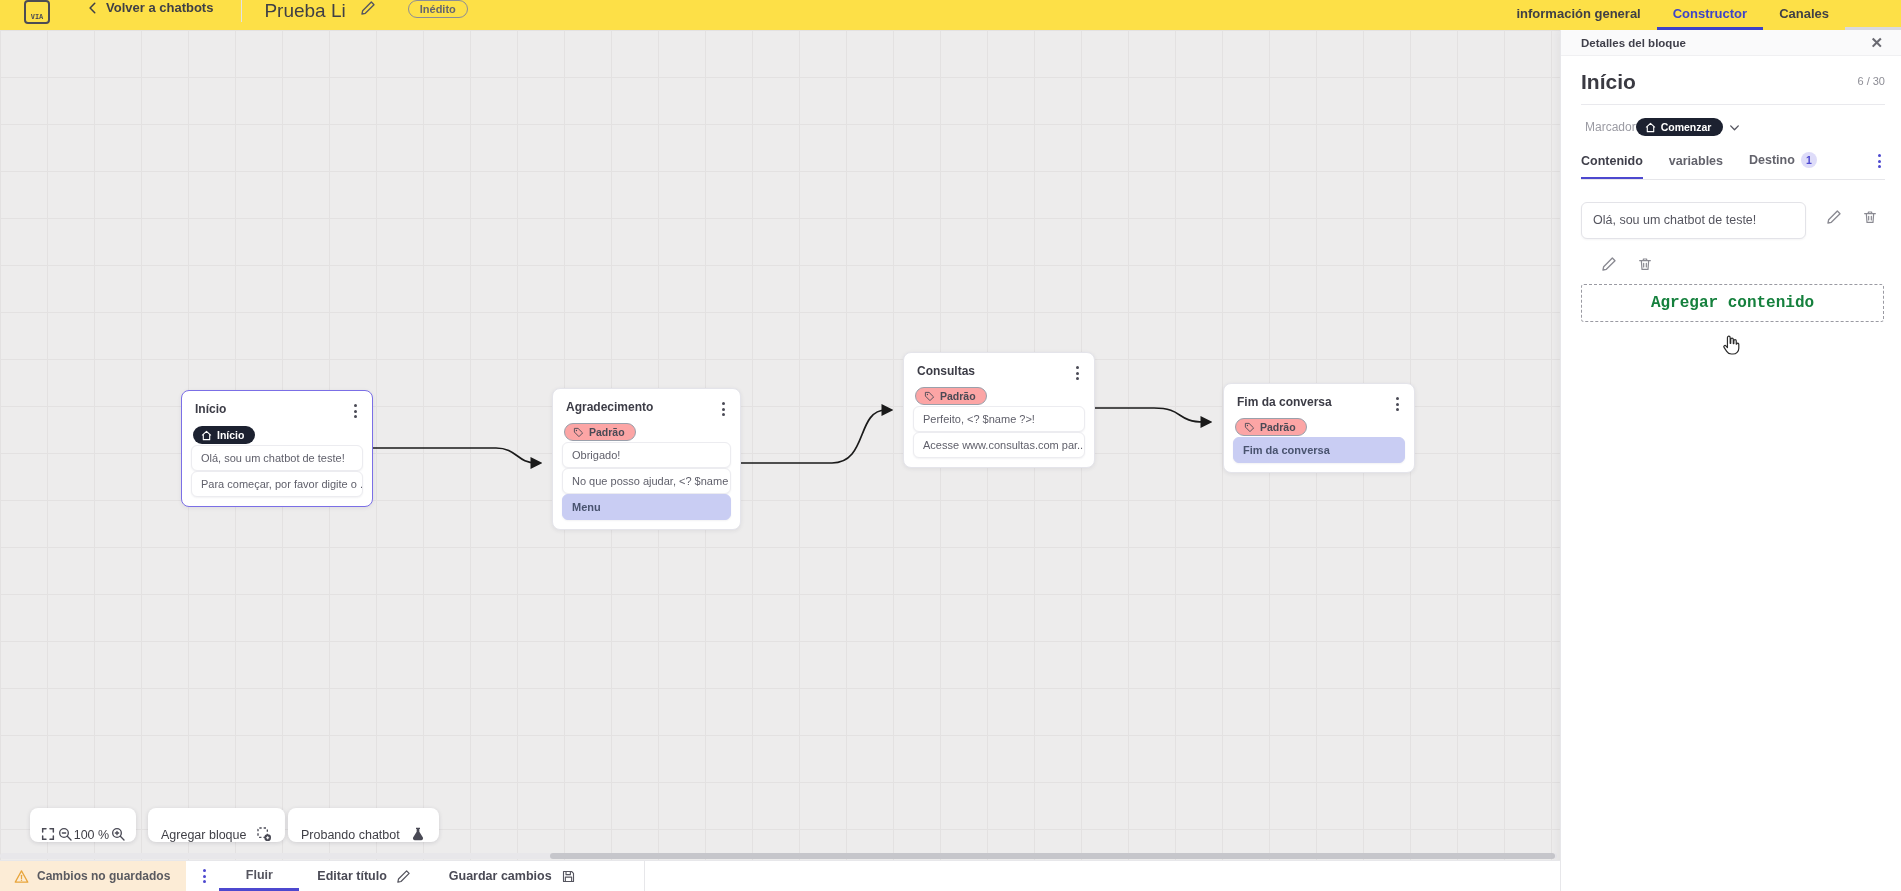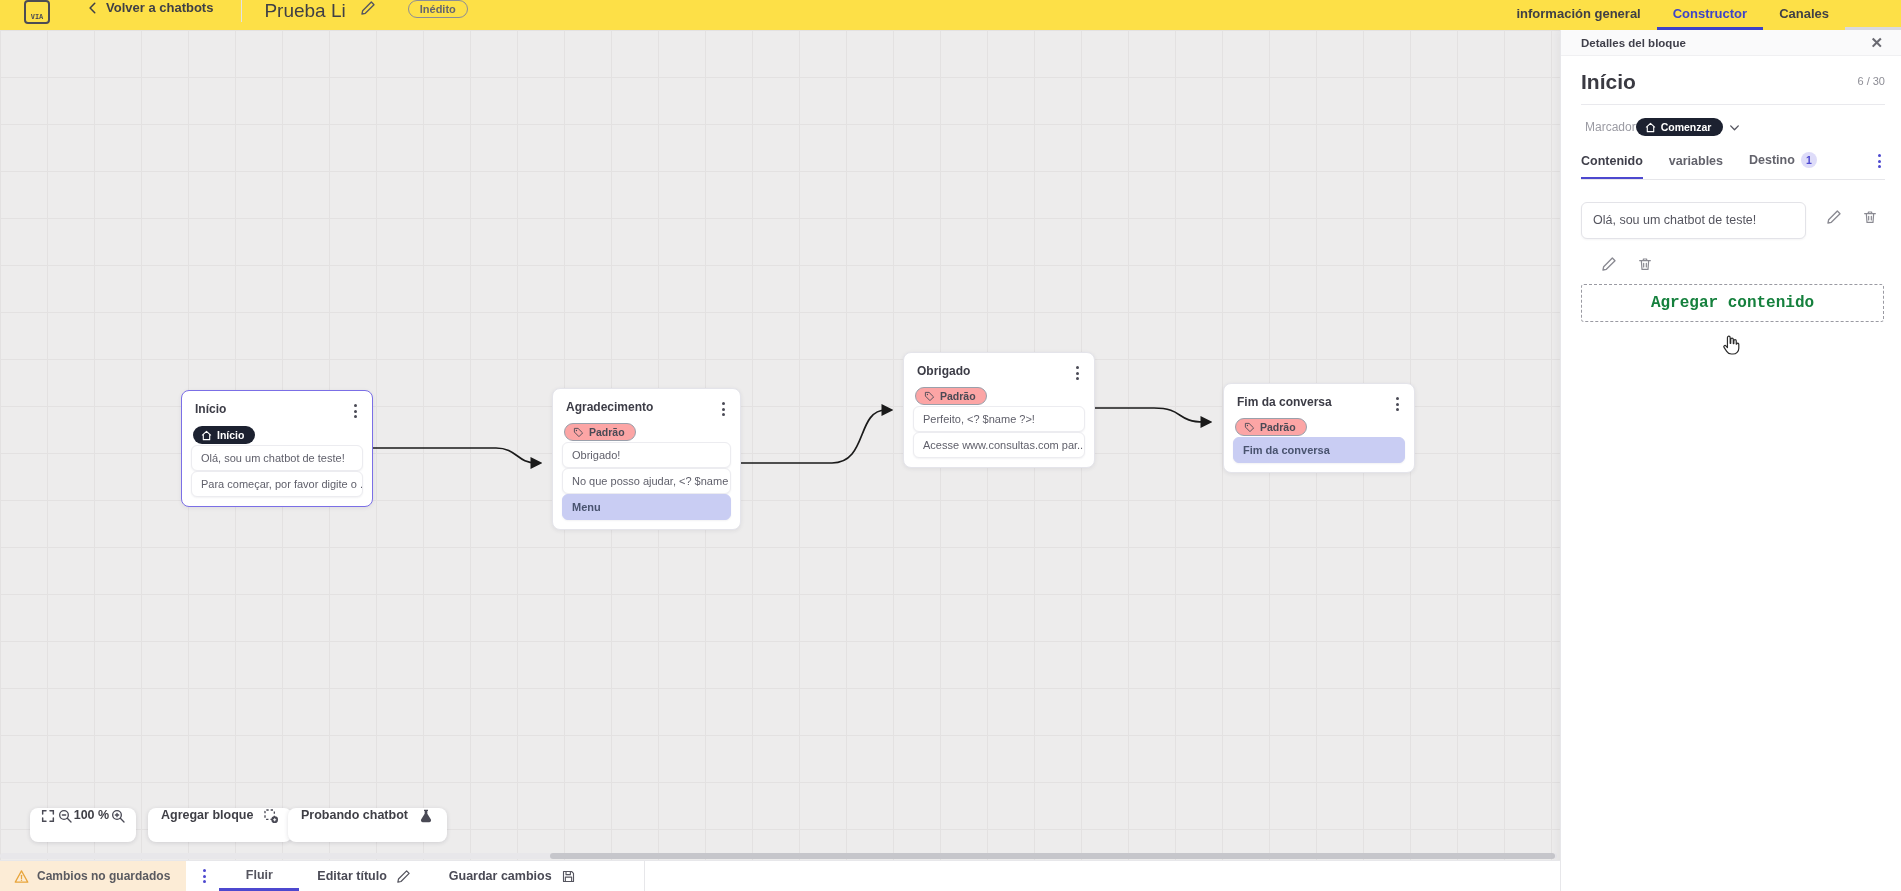--- a/index.html
+++ b/index.html
@@ -34,21 +34,21 @@
   .kebab { display:flex; flex-direction:column; gap:2.5px; padding:2px 4px; cursor:pointer; }
   .kebab i { width:3px; height:3px; border-radius:50%; background:#4a4a55; }
   .kebab.indigo i { background:#4d48cf; }
   .pill-dark { display:inline-flex; align-items:center; gap:5px; background:#1c2130; color:#fff; border-radius:999px; padding:3px 11px 3px 8px; font-size:10.5px; font-weight:700; margin:6px 0 0 2px; }
   .pill-dark svg, .pill-outline svg { width:11px; height:11px; }
   .pill-outline { display:inline-flex; align-items:center; gap:5px; border:1px solid #9aa0ab; background:#fca5a5; color:#4a4a55; border-radius:999px; padding:2px 10px 2px 8px; font-size:10.5px; font-weight:700; margin:5px 0 0 2px; }
   .node-card { background:#fff; border:1px solid #ececf0; border-radius:6px; padding:6px 9px; font-size:11px; color:#5f5f6a; box-shadow:0 1px 2px rgba(40,40,60,.06); white-space:nowrap; overflow:hidden; }
   .node-card.action { background:#c9cdf3; border-color:#c9cdf3; color:#49536f; font-weight:700; }
 
   
-  .tool-card { position:absolute; top:778px; height:34px; background:#fff; border-radius:8px; box-shadow:0 1px 4px rgba(40,40,60,.15); display:flex; align-items:flex-start; font-size:12.5px; font-weight:700; color:#3f3f46; }
+  .tool-card { position:absolute; top:778px; height:34px; background:#fff; border-radius:8px; box-shadow:0 1px 4px rgba(40,40,60,.15); display:flex; align-items:flex-end; font-size:12.5px; font-weight:400; color:#3f3f46; }
   .tool-card svg { width:16px; height:16px; color:#4a4a55; }
   .icon-btn { display:flex; align-items:center; justify-content:center; cursor:pointer; }
 
   .hscroll-track { position:absolute; top:823px; left:0; width:1557px; height:6px; background:#e8e7ea; border-radius:3px; }
   .hscroll-thumb { position:absolute; top:823px; left:550px; width:1005px; height:6px; background:#c6c6cb; border-radius:3px; cursor:pointer; }
 
   
   .panel { position:absolute; top:30px; right:0; width:341px; bottom:0; background:#fff; border-left:1px solid #e7e7ea; box-shadow:-3px 0 8px rgba(40,40,60,.05); z-index:20; }
   .panel-head { height:26px; display:flex; align-items:center; justify-content:space-between; padding:0 18px 0 20px; background:#fafafb; border-bottom:1px solid #f0f0f2; font-size:11.5px; font-weight:700; color:#3f3f4a; }
   .close-x { font-size:15px; color:#6a6a72; cursor:pointer; line-height:1; }
@@ -162,21 +162,21 @@
           </svg>
         <span>Padrão</span>
       </span>
       <div class="node-card">Obrigado!</div>
       <div class="node-card">No que posso ajudar, &lt;? $name ...</div>
       <div class="node-card action">Menu</div>
     </div>
 
     <div class="node" style="left:903px; top:322px; width:192px;">
       <div class="node-head">
-        <span>Obrigado</span>
+        <span>Consultas</span>
         <span class="kebab">
             <i></i>
             <i></i>
             <i></i>
           </span>
       </div>
       <span class="pill-outline">
         <svg viewBox="0 0 24 24" fill="none" stroke="currentColor" stroke-width="2" stroke-linejoin="round">
             <path d="M3 3h8l10 10-8 8L3 11V3z"></path>
             <circle cx="7.5" cy="7.5" r="1.5" fill="currentColor" stroke="none"></circle>

